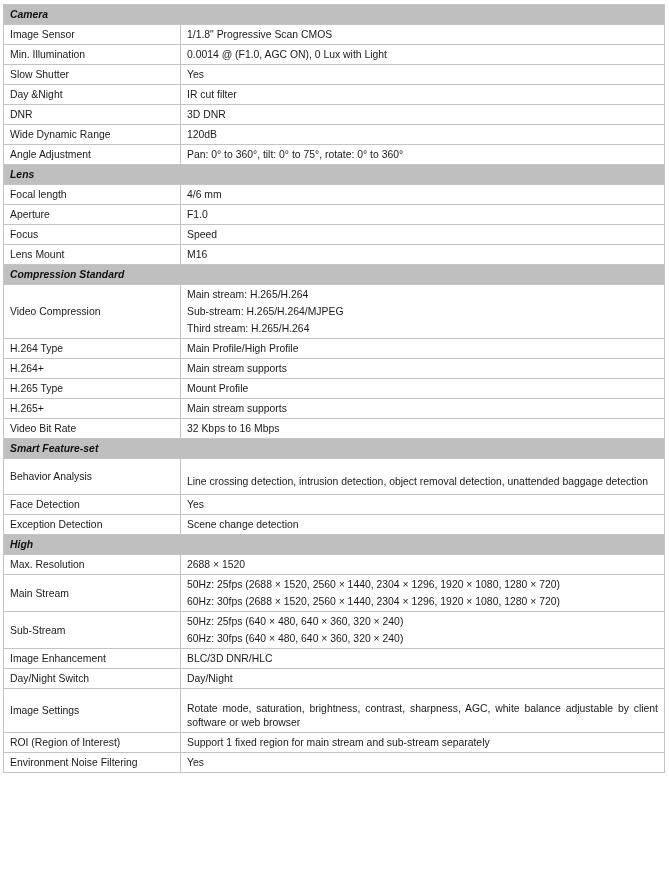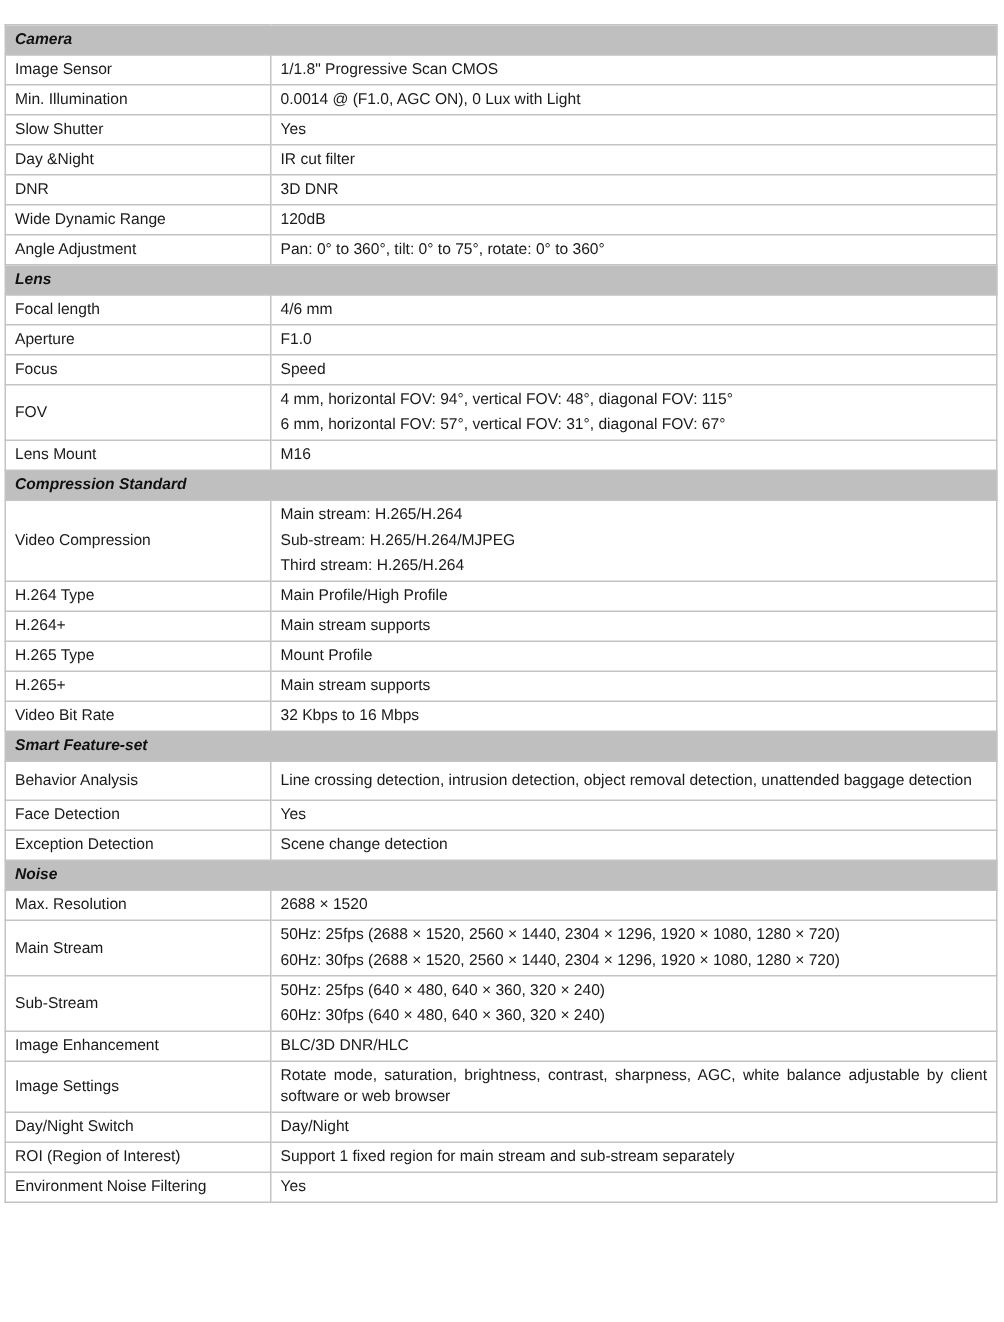--- a/index.html
+++ b/index.html
@@ -2,37 +2,36 @@
 <html><head>
 <meta charset="utf-8">
 <style>
   html, body { margin: 0; padding: 0; background: #ffffff; }
   body { width: 669px; height: 881px; overflow: hidden; position: relative;
          font-family: "Liberation Sans", sans-serif; color: #1a1a1a; }
   table.spec {
     position: absolute; left: 3px; top: 4px;
     width: 662px; border-collapse: collapse; table-layout: fixed;
     font-size: 10.4px;
-    margin-top: 12px;
   }
   table.spec td {
     border: 1px solid #c4c4c4;
     padding: 0 6px; vertical-align: middle;
     line-height: 13px;
   }
   table.spec col.c1 { width: 177px; }
   tr.section td {
     background: #bfbfbf; font-weight: bold; font-style: italic;
     height: 19px; color: #111;
   }
   tr.row td { height: 19px; }
   tr.row td.val { }
   tr.multi td.val div { line-height: 17px; }
   tr.multi td { padding-top: 1px; padding-bottom: 1px; }
-  tr.wrap td.val { line-height: 13.5px; padding-top: 3px; padding-bottom: 3px; }
+  tr.wrap td.val { line-height: 13.5px; padding-top: 13px; padding-bottom: 3px; }
   td.justify { text-align: justify; }
 </style>
 </head>
 <body>
 
 <table class="spec">
   <colgroup>
       <col class="c1">
       <col class="c2">
     </colgroup>
@@ -76,27 +75,20 @@
         <td class="val">4/6 mm</td>
       </tr>
       <tr class="row">
         <td class="lbl">Aperture</td>
         <td class="val">F1.0</td>
       </tr>
       <tr class="row">
         <td class="lbl">Focus</td>
         <td class="val">Speed</td>
       </tr>
-      <tr class="row multi">
-        <td class="lbl">FOV</td>
-        <td class="val">
-          <div>4 mm, horizontal FOV: 94°, vertical FOV: 48°, diagonal FOV: 115°</div>
-          <div>6 mm, horizontal FOV: 57°, vertical FOV: 31°, diagonal FOV: 67°</div>
-        </td>
-      </tr>
       <tr class="row">
         <td class="lbl">Lens Mount</td>
         <td class="val">M16</td>
       </tr>
       <tr class="section">
         <td colspan="2">Compression Standard</td>
       </tr>
       <tr class="row multi">
         <td class="lbl">Video Compression</td>
         <td class="val">
@@ -134,21 +126,21 @@
       </tr>
       <tr class="row">
         <td class="lbl">Face Detection</td>
         <td class="val">Yes</td>
       </tr>
       <tr class="row">
         <td class="lbl">Exception Detection</td>
         <td class="val">Scene change detection</td>
       </tr>
       <tr class="section">
-        <td colspan="2">Noise</td>
+        <td colspan="2">High</td>
       </tr>
       <tr class="row">
         <td class="lbl">Max. Resolution</td>
         <td class="val">2688 × 1520</td>
       </tr>
       <tr class="row multi">
         <td class="lbl">Main Stream</td>
         <td class="val">
           <div>50Hz: 25fps (2688 × 1520, 2560 × 1440, 2304 × 1296, 1920 × 1080, 1280 × 720)</div>
           <div>60Hz: 30fps (2688 × 1520, 2560 × 1440, 2304 × 1296, 1920 × 1080, 1280 × 720)</div>
@@ -158,27 +150,27 @@
         <td class="lbl">Sub-Stream</td>
         <td class="val">
           <div>50Hz: 25fps (640 × 480, 640 × 360, 320 × 240)</div>
           <div>60Hz: 30fps (640 × 480, 640 × 360, 320 × 240)</div>
         </td>
       </tr>
       <tr class="row">
         <td class="lbl">Image Enhancement</td>
         <td class="val">BLC/3D DNR/HLC</td>
       </tr>
+      <tr class="row">
+        <td class="lbl">Day/Night Switch</td>
+        <td class="val">Day/Night</td>
+      </tr>
       <tr class="row wrap">
         <td class="lbl">Image Settings</td>
         <td class="val justify">Rotate mode, saturation, brightness, contrast, sharpness, AGC, white balance adjustable by client software or web browser</td>
-      </tr>
-      <tr class="row">
-        <td class="lbl">Day/Night Switch</td>
-        <td class="val">Day/Night</td>
       </tr>
       <tr class="row">
         <td class="lbl">ROI (Region of Interest)</td>
         <td class="val">Support 1 fixed region for main stream and sub-stream separately</td>
       </tr>
       <tr class="row">
         <td class="lbl">Environment Noise Filtering</td>
         <td class="val">Yes</td>
       </tr>
     </tbody>

